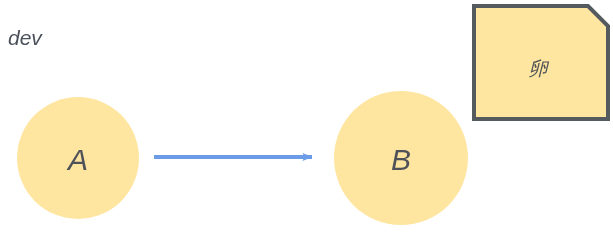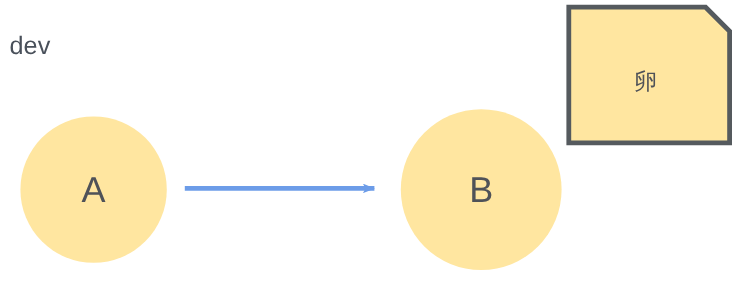--- a/index.html
+++ b/index.html
@@ -9,20 +9,21 @@
   }
   body {
     font-family: "Liberation Sans", "DejaVu Sans", sans-serif;
   }
   #canvas {
     position: relative;
     width: 613px;
     height: 237px;
     background: #ffffff;
     overflow: hidden;
+    font-style: italic;
   }
   #diagram-svg {
     position: absolute;
     left: 0;
     top: 0;
     width: 613px;
     height: 237px;
     display: block;
   }
   .graph-label {

